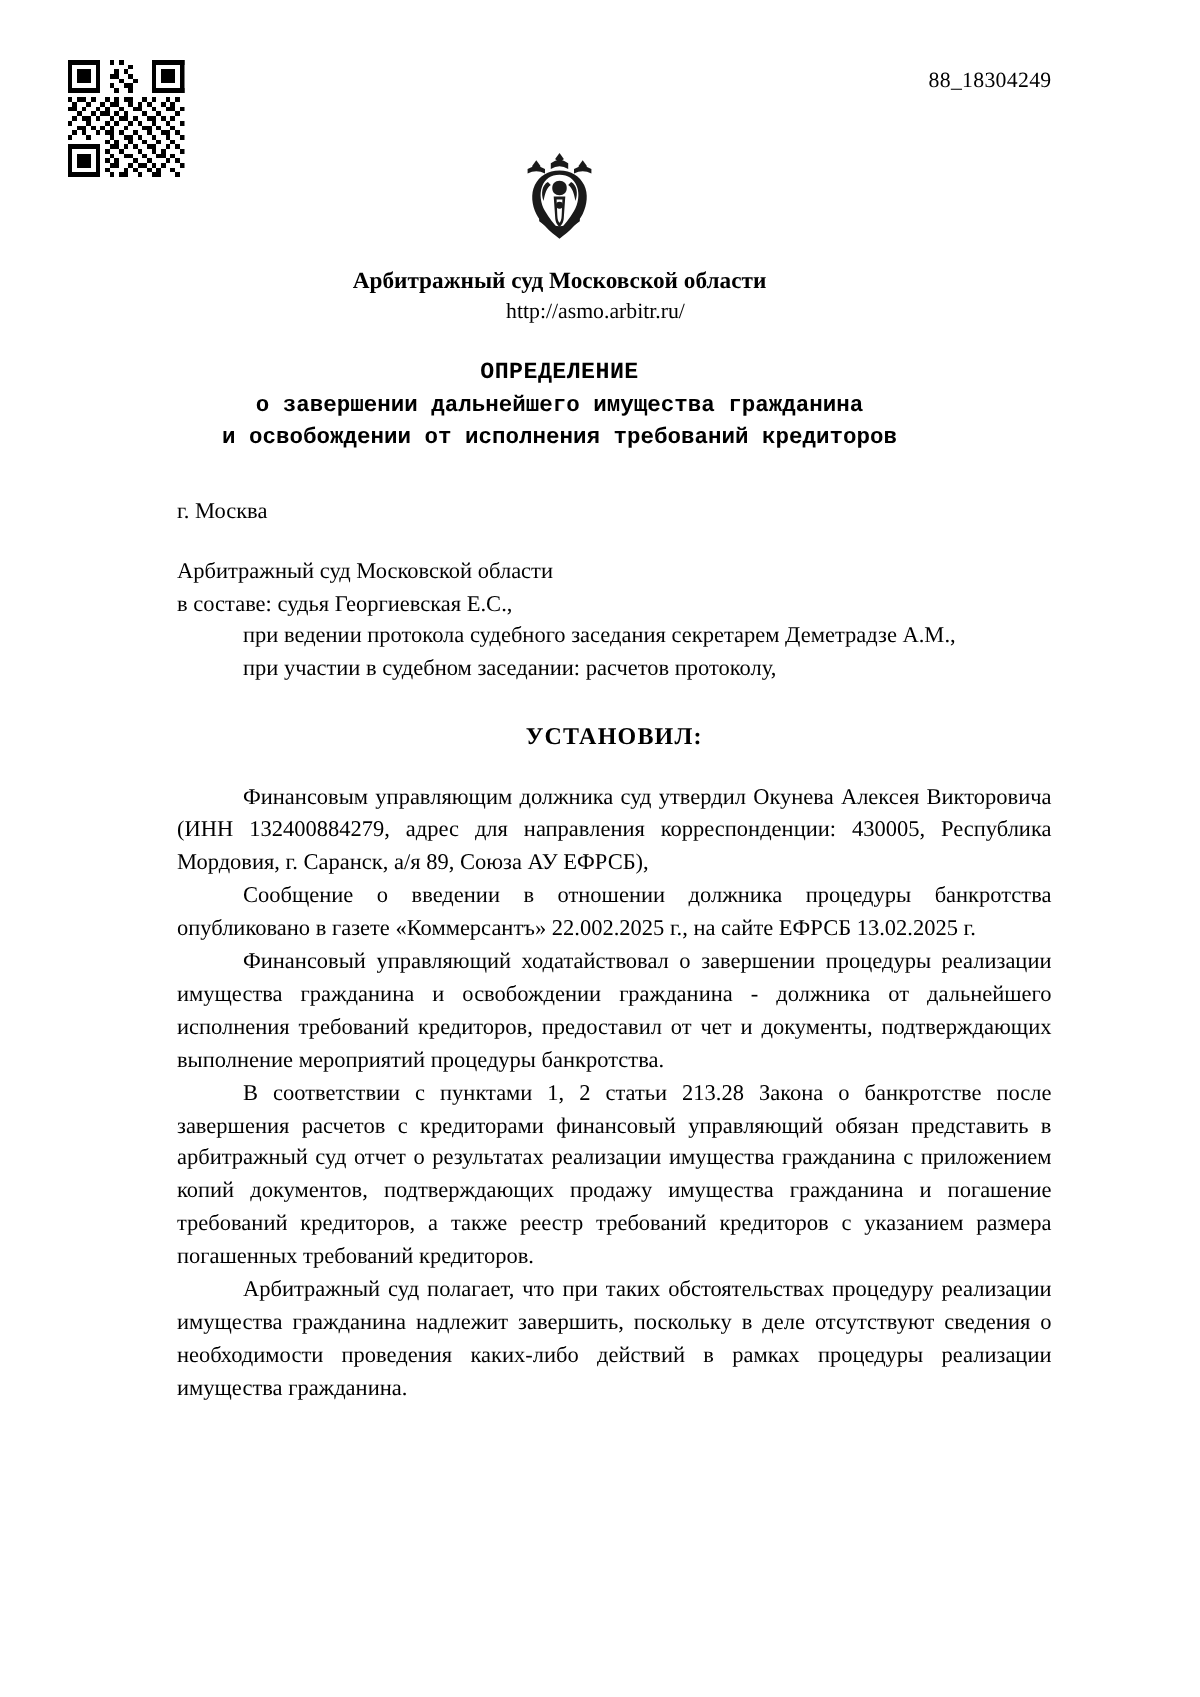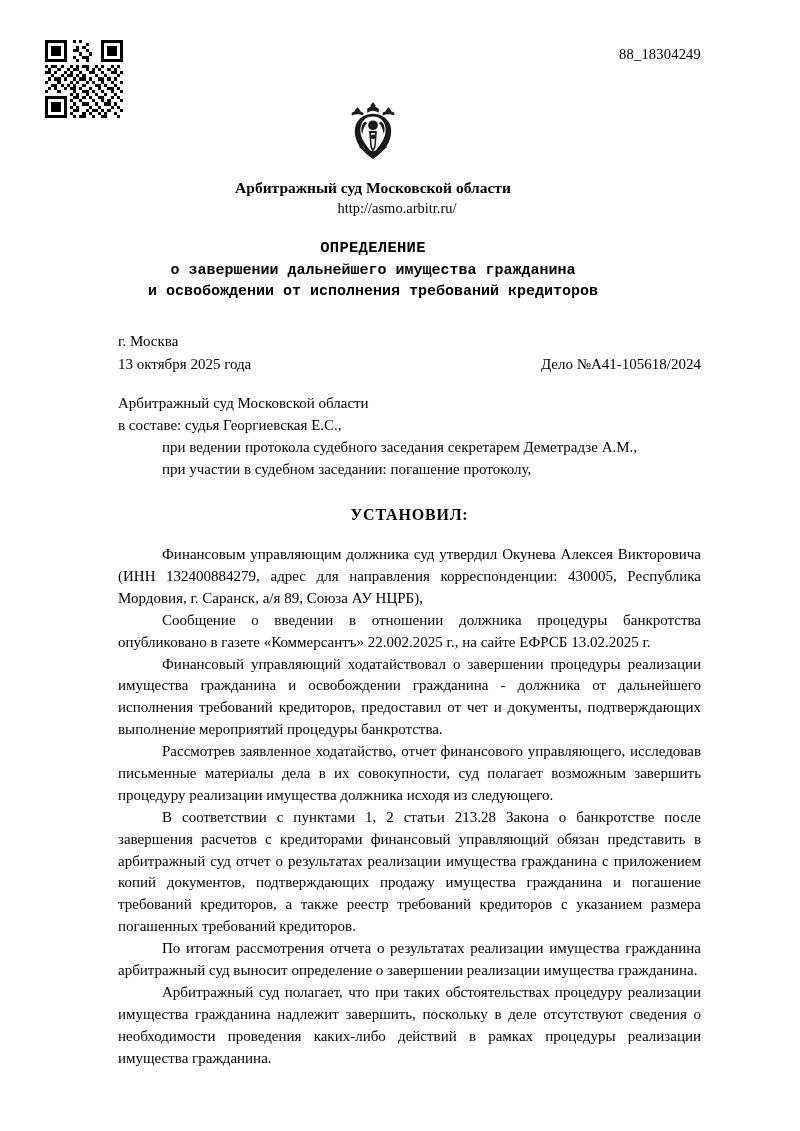--- a/index.html
+++ b/index.html
@@ -321,36 +321,30 @@
   <div class="title-block">
     <div class="title-main">ОПРЕДЕЛЕНИЕ</div>
     <div class="title-sub">о завершении дальнейшего имущества гражданина</div>
     <div class="title-sub">и освобождении от исполнения требований кредиторов</div>
   </div>
 
   <div class="meta">
     <div class="meta-row">
       <div class="meta-left">г. Москва</div>
     </div>
-    <div class="meta-row">
-      <div class="meta-left">13 октября 2025 года</div>
-      <div class="meta-right">Дело №А41-105618/2024</div>
-    </div>
   </div>
 
   <div class="body-block">
     <p>Арбитражный суд Московской области</p>
     <p>в составе: судья Георгиевская Е.С.,</p>
     <p class="indent">при ведении протокола судебного заседания секретарем Деметрадзе А.М.,</p>
-    <p class="indent">при участии в судебном заседании: погашение протоколу,</p>
+    <p class="indent">при участии в судебном заседании: расчетов протоколу,</p>
 
     <div class="center-bold">УСТАНОВИЛ:</div>
 
-    <p class="indent">Финансовым управляющим должника суд утвердил Окунева Алексея Викторовича (ИНН 132400884279, адрес для направления корреспонденции: 430005, Республика Мордовия, г. Саранск, а/я 89,  Союза АУ НЦРБ),</p>
+    <p class="indent">Финансовым управляющим должника суд утвердил Окунева Алексея Викторовича (ИНН 132400884279, адрес для направления корреспонденции: 430005, Республика Мордовия, г. Саранск, а/я 89,  Союза АУ ЕФРСБ),</p>
     <p class="indent">Сообщение о введении в отношении должника процедуры банкротства опубликовано в газете «Коммерсантъ» 22.002.2025 г., на сайте ЕФРСБ 13.02.2025 г.</p>
     <p class="indent"> Финансовый управляющий ходатайствовал о завершении процедуры реализации имущества гражданина и освобождении гражданина - должника от дальнейшего исполнения требований кредиторов, предоставил от чет и документы, подтверждающих выполнение мероприятий процедуры банкротства.</p>
-    <p class="indent">Рассмотрев заявленное ходатайство, отчет финансового управляющего, исследовав письменные материалы дела в их совокупности, суд полагает возможным завершить процедуру реализации имущества должника исходя из следующего.</p>
     <p class="indent">В соответствии с пунктами 1, 2 статьи 213.28 Закона о банкротстве после завершения расчетов с кредиторами финансовый управляющий обязан представить в арбитражный суд отчет о результатах реализации имущества гражданина с приложением копий документов, подтверждающих продажу имущества гражданина и погашение требований кредиторов, а также реестр требований кредиторов с указанием размера погашенных требований кредиторов.</p>
-    <p class="indent">По итогам рассмотрения отчета о результатах реализации имущества гражданина арбитражный суд выносит определение о завершении реализации имущества гражданина.</p>
     <p class="indent">Арбитражный суд полагает, что при таких обстоятельствах процедуру реализации имущества гражданина надлежит завершить, поскольку в деле отсутствуют сведения о необходимости проведения каких-либо действий в рамках процедуры реализации имущества гражданина.</p>
   </div>
 
 </div>
 
 </body></html>

